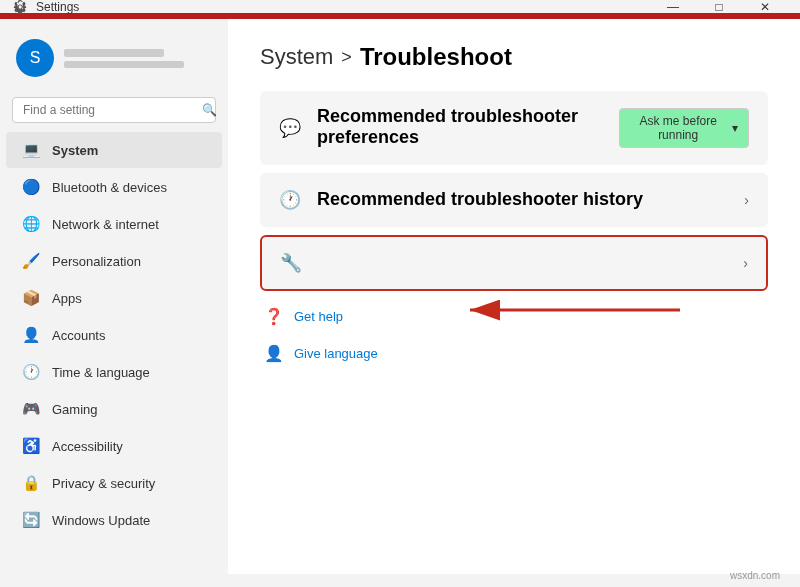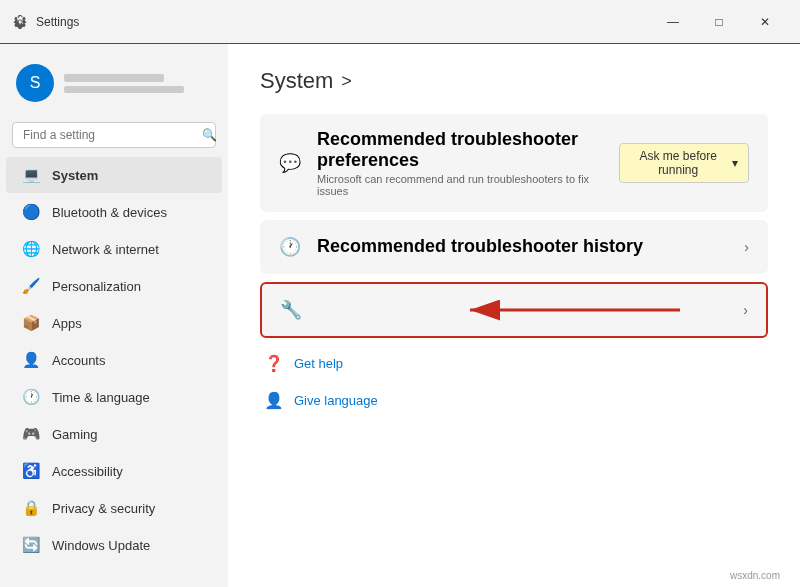--- a/index.html
+++ b/index.html
@@ -7,27 +7,27 @@
       width: 800px;
       height: 587px;
       font-family: 'Segoe UI', Arial, sans-serif;
       background: #f3f3f3;
       overflow: hidden;
       position: relative;
     }
 
     
     .titlebar {
-      height: 44px;
+      height: 19px;
       background: #f3f3f3;
       display: flex;
       align-items: center;
       padding: 0 12px;
       justify-content: space-between;
-      border-bottom: 1px solid #b91c1c;
+      border-bottom: 6px solid #b91c1c;
     }
     .titlebar-left {
       display: flex;
       align-items: center;
       gap: 8px;
     }
     .titlebar-icon {
       width: 16px;
       height: 16px;
       display: flex;
@@ -252,21 +252,21 @@
     }
     .option-right {
       display: flex;
       align-items: center;
       gap: 8px;
     }
     .dropdown-btn {
       display: flex;
       align-items: center;
       gap: 6px;
-      background: #fef9c3;
+      background: #86efac;
       border: 1px solid #ccc;
       border-radius: 4px;
       padding: 5px 10px;
       font-size: 12px;
       cursor: pointer;
       color: #333;
     }
     .chevron-right {
       font-size: 14px;
       color: #666;
@@ -379,30 +379,30 @@
       <span>Windows Update</span>
     </div>
       </div>
   </div>
 
   <div class="content">
 
     <div class="breadcrumb">
       <span class="breadcrumb-system">System</span>
       <span class="breadcrumb-sep">&gt;</span>
+      <span class="breadcrumb-current">Troubleshoot</span>
     </div>
 
 
     <div id="options-list">
         <div class="option-card">
       <div class="option-left">
         <div class="option-icon">💬</div>
         <div class="option-text">
           <h3>Recommended troubleshooter preferences</h3>
-          <p>Microsoft can recommend and run troubleshooters to fix issues</p>
         </div>
       </div>
       <div class="option-right">
         <button class="dropdown-btn">
         <span>Ask me before running</span>
         <span>▾</span>
       </button>
       </div>
     </div>
         <div class="option-card">

